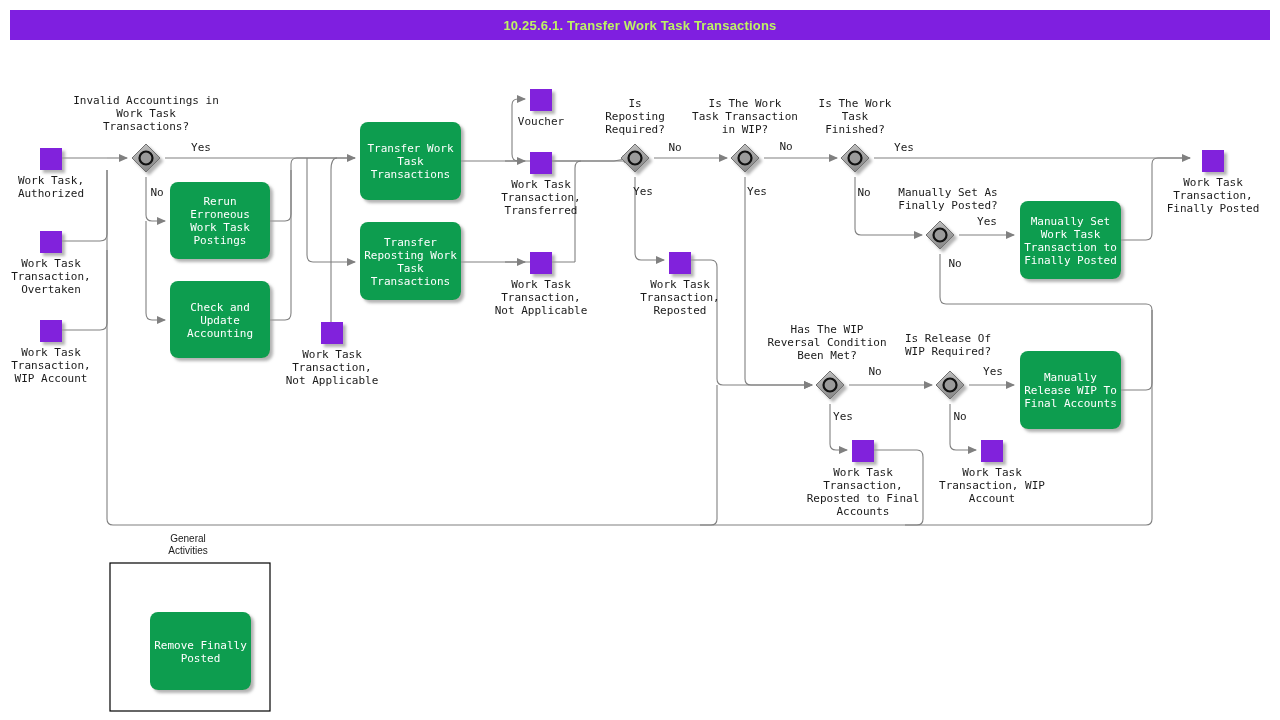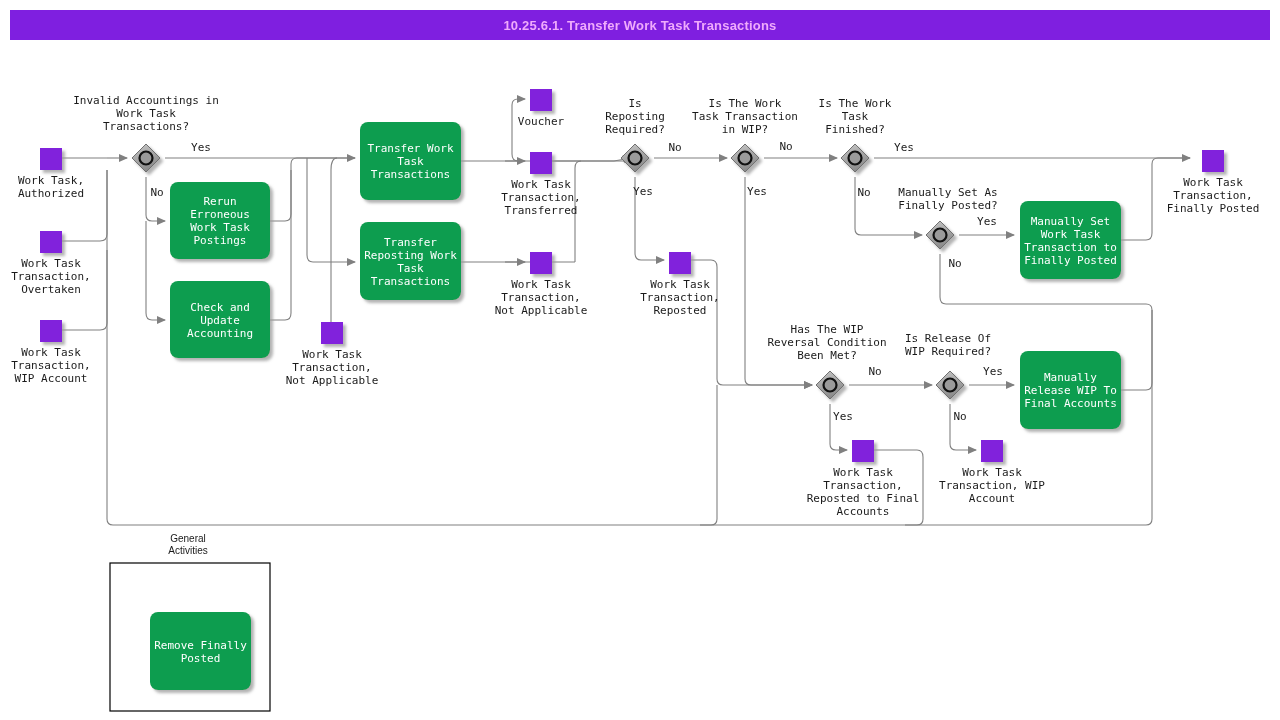--- a/index.html
+++ b/index.html
@@ -1,21 +1,21 @@
 <!DOCTYPE html>
 <html><head>
 <meta charset="utf-8">
 <style>
   html,body{margin:0;padding:0;background:#ffffff;}
   body{width:1280px;height:720px;overflow:hidden;
        font-family:"DejaVu Sans Mono","Liberation Mono",monospace;}
   #app{position:relative;width:1280px;height:720px;}
   .titlebar{position:absolute;left:10px;top:10px;width:1260px;height:30px;
             background:#7F1FE0;display:flex;align-items:center;justify-content:center;}
-  .titlebar .t{color:#f0abfc;font-family:"Liberation Sans",sans-serif;
+  .titlebar .t{color:#bef264;font-family:"Liberation Sans",sans-serif;
                font-size:13px;font-weight:bold;letter-spacing:.2px;}
   svg{position:absolute;left:0;top:0;width:1280px;height:720px;}
   text{font-family:"DejaVu Sans Mono","Liberation Mono",monospace;}
   .lbl{font-size:11px;fill:#1a1a1a;}
   .ylbl{font-size:11px;fill:#1a1a1a;}
   .tasktxt{font-size:11px;fill:#ffffff;}
   .grp-title{font-size:10px;fill:#1a1a1a;font-family:"Liberation Sans",sans-serif;}
   .edge{stroke:#808080;stroke-width:1.1;fill:none;}
 </style>
 </head>

